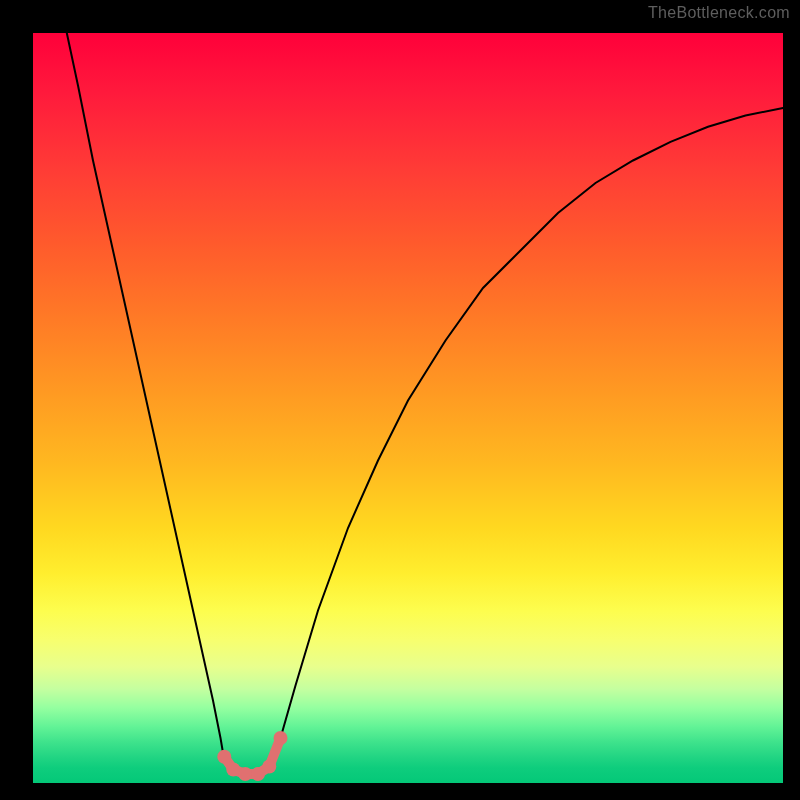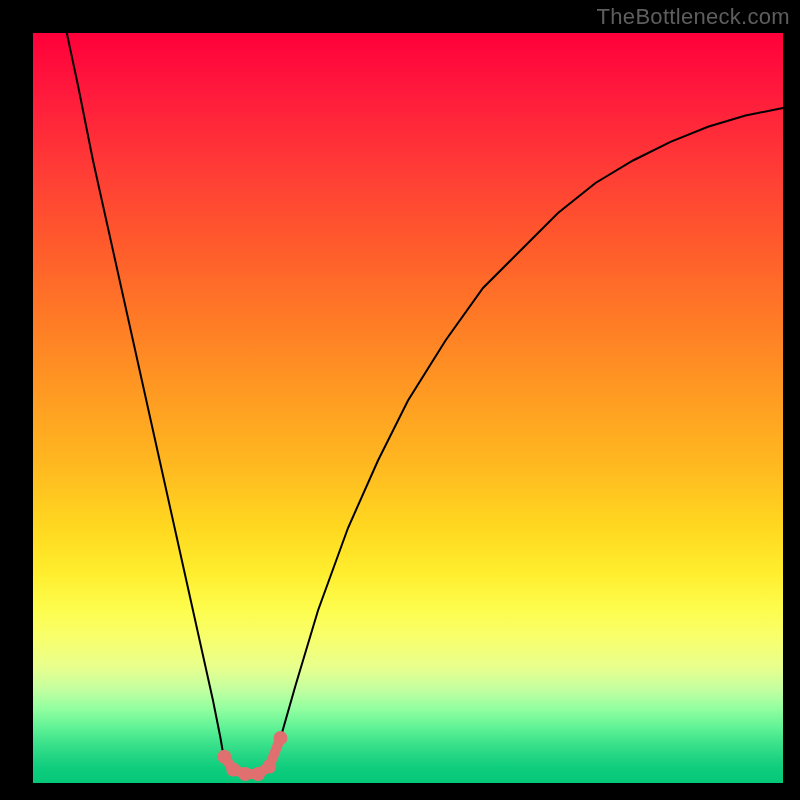--- a/index.html
+++ b/index.html
@@ -47,21 +47,21 @@
       #22d583 96.5%,
       #0ecd7d 98%,
       #04c878 100%
     );
   }
   .watermark {
     position: absolute;
     top: 4px;
     right: 10px;
     color: #5e5e5e;
-    font-size: 22px;
+    font-size: 16px;
     font-weight: 500;
     letter-spacing: 0.3px;
     user-select: none;
   }
   svg.curves {
     position: absolute;
     left: 0;
     top: 0;
     width: 750px;
     height: 750px;

